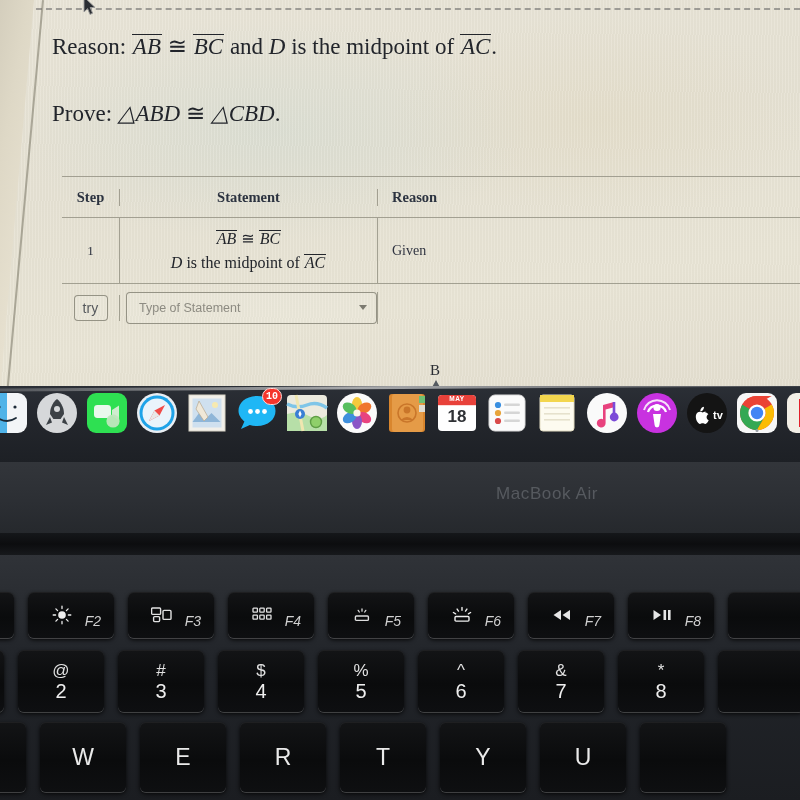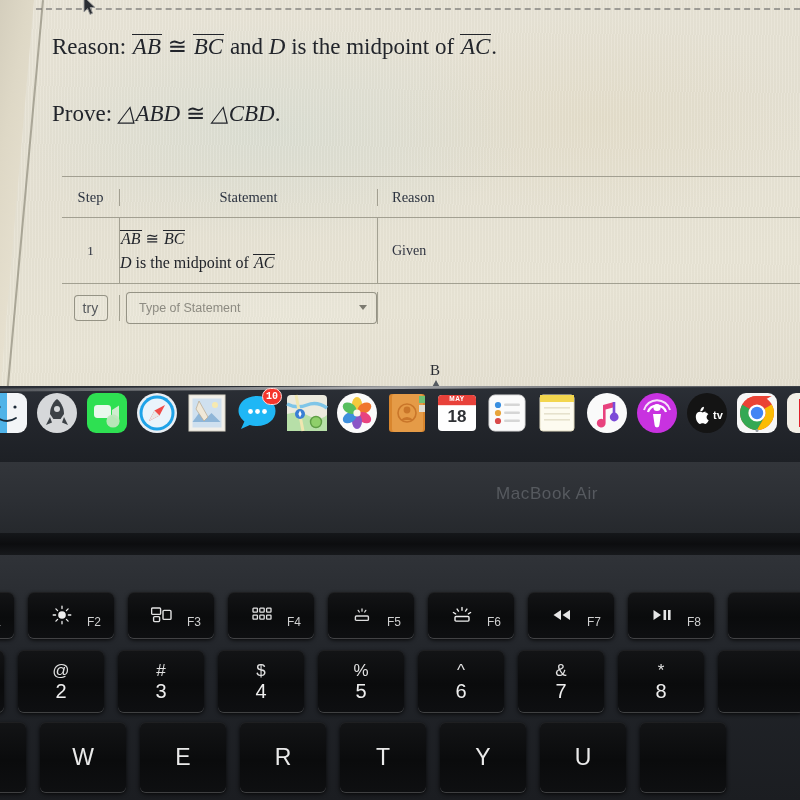--- a/index.html
+++ b/index.html
@@ -77,28 +77,28 @@
     position: absolute; left: 62px; top: 176px; width: 760px; z-index: 3;
     border-top: 1px solid rgba(150,148,134,0.85);
   }
   .ptrow { display: flex; position: relative; }
   .ptrow + .ptrow { border-top: 1px solid rgba(150,148,134,0.85); }
   .pt-step { width: 58px; flex: 0 0 58px; border-right: 1px solid rgba(150,148,134,0.85); position: relative; }
   .pt-stmt { width: 258px; flex: 0 0 258px; border-right: 1px solid rgba(150,148,134,0.85); position: relative; }
   .pt-reason { flex: 1 1 auto; position: relative; }
 
   .hdr { height: 40px; display: flex; align-items: center; }
-  .hdr .cellpad { width: 100%; text-align: center; font-weight: normal; font-size: 14.5px; color: #2c3340; font-family: "Liberation Serif", serif; }
+  .hdr .cellpad { width: 100%; text-align: center; font-weight: bold; font-size: 14.5px; color: #2c3340; font-family: "Liberation Serif", serif; }
   .hdr .pt-step .cellpad { text-align: center; }
   .hdr .pt-stmt .cellpad { text-align: center; }
   .hdr .pt-reason .cellpad { text-align: left; padding-left: 14px; }
 
   .row1 { height: 66px; }
   .row1 .pt-step { display: flex; align-items: center; justify-content: center; font-size: 13px; color: #2f3340; }
-  .row1 .pt-stmt { display: flex; flex-direction: column; justify-content: center; gap: 6px; color: #22252b; font-size: 16px; }
+  .row1 .pt-stmt { display: flex; flex-direction: column; align-items: center; justify-content: center; gap: 6px; color: #22252b; font-size: 16px; }
   .row1 .pt-reason { display: flex; align-items: center; padding-left: 14px; font-size: 14px; color: #2f3340; font-family: "Liberation Serif", serif;}
 
   .row2 { height: 48px; align-items: center; }
   .row2 .pt-step { display: flex; align-items: center; justify-content: center; }
   .row2 .pt-stmt { display: flex; align-items: center; padding-left: 6px; }
 
   .try-btn {
     width: 34px; height: 26px; border: 1px solid rgba(140,138,124,0.9); border-radius: 4px;
     background: rgba(255,255,255,0.10);
     font-family: "Liberation Sans", sans-serif; font-size: 14px; color: #55585c;
@@ -173,21 +173,21 @@
                 inset 0 1px 0 rgba(255,255,255,0.05);
     position: relative;
     display: flex; color: #d8d8d8;
     font-family: "Liberation Sans", sans-serif;
     flex: 0 0 auto;
   }
   
   .row-fn { top: 0; }
   .row-fn .key { width: 86px; height: 46px; margin-right: 14px; align-items: center; justify-content: center; }
   .fn-glyph { position: absolute; left: 50%; top: 50%; transform: translate(-50%,-50%) translateX(-9px); }
-  .fn-label { position: absolute; right: 13px; bottom: 9px; font-size: 12px; color: #cfcfcf; margin-top: 24px; }
+  .fn-label { position: absolute; right: 13px; bottom: 9px; font-size: 14px; font-style: italic; color: #cfcfcf; margin-top: 24px; }
 
   
   .row-num { top: 58px; }
   .row-num .key { width: 86px; height: 62px; margin-right: 14px; flex-direction: column; align-items: center; justify-content: center; gap: 2px; }
   .k-top { font-size: 17px; line-height: 1; color: #e2e2e2; }
   .k-bot { font-size: 20px; line-height: 1; color: #efefef; }
 
   
   .row-alpha { top: 130px; }
   .row-alpha .key { width: 86px; height: 70px; margin-right: 14px; align-items: center; justify-content: center; }

